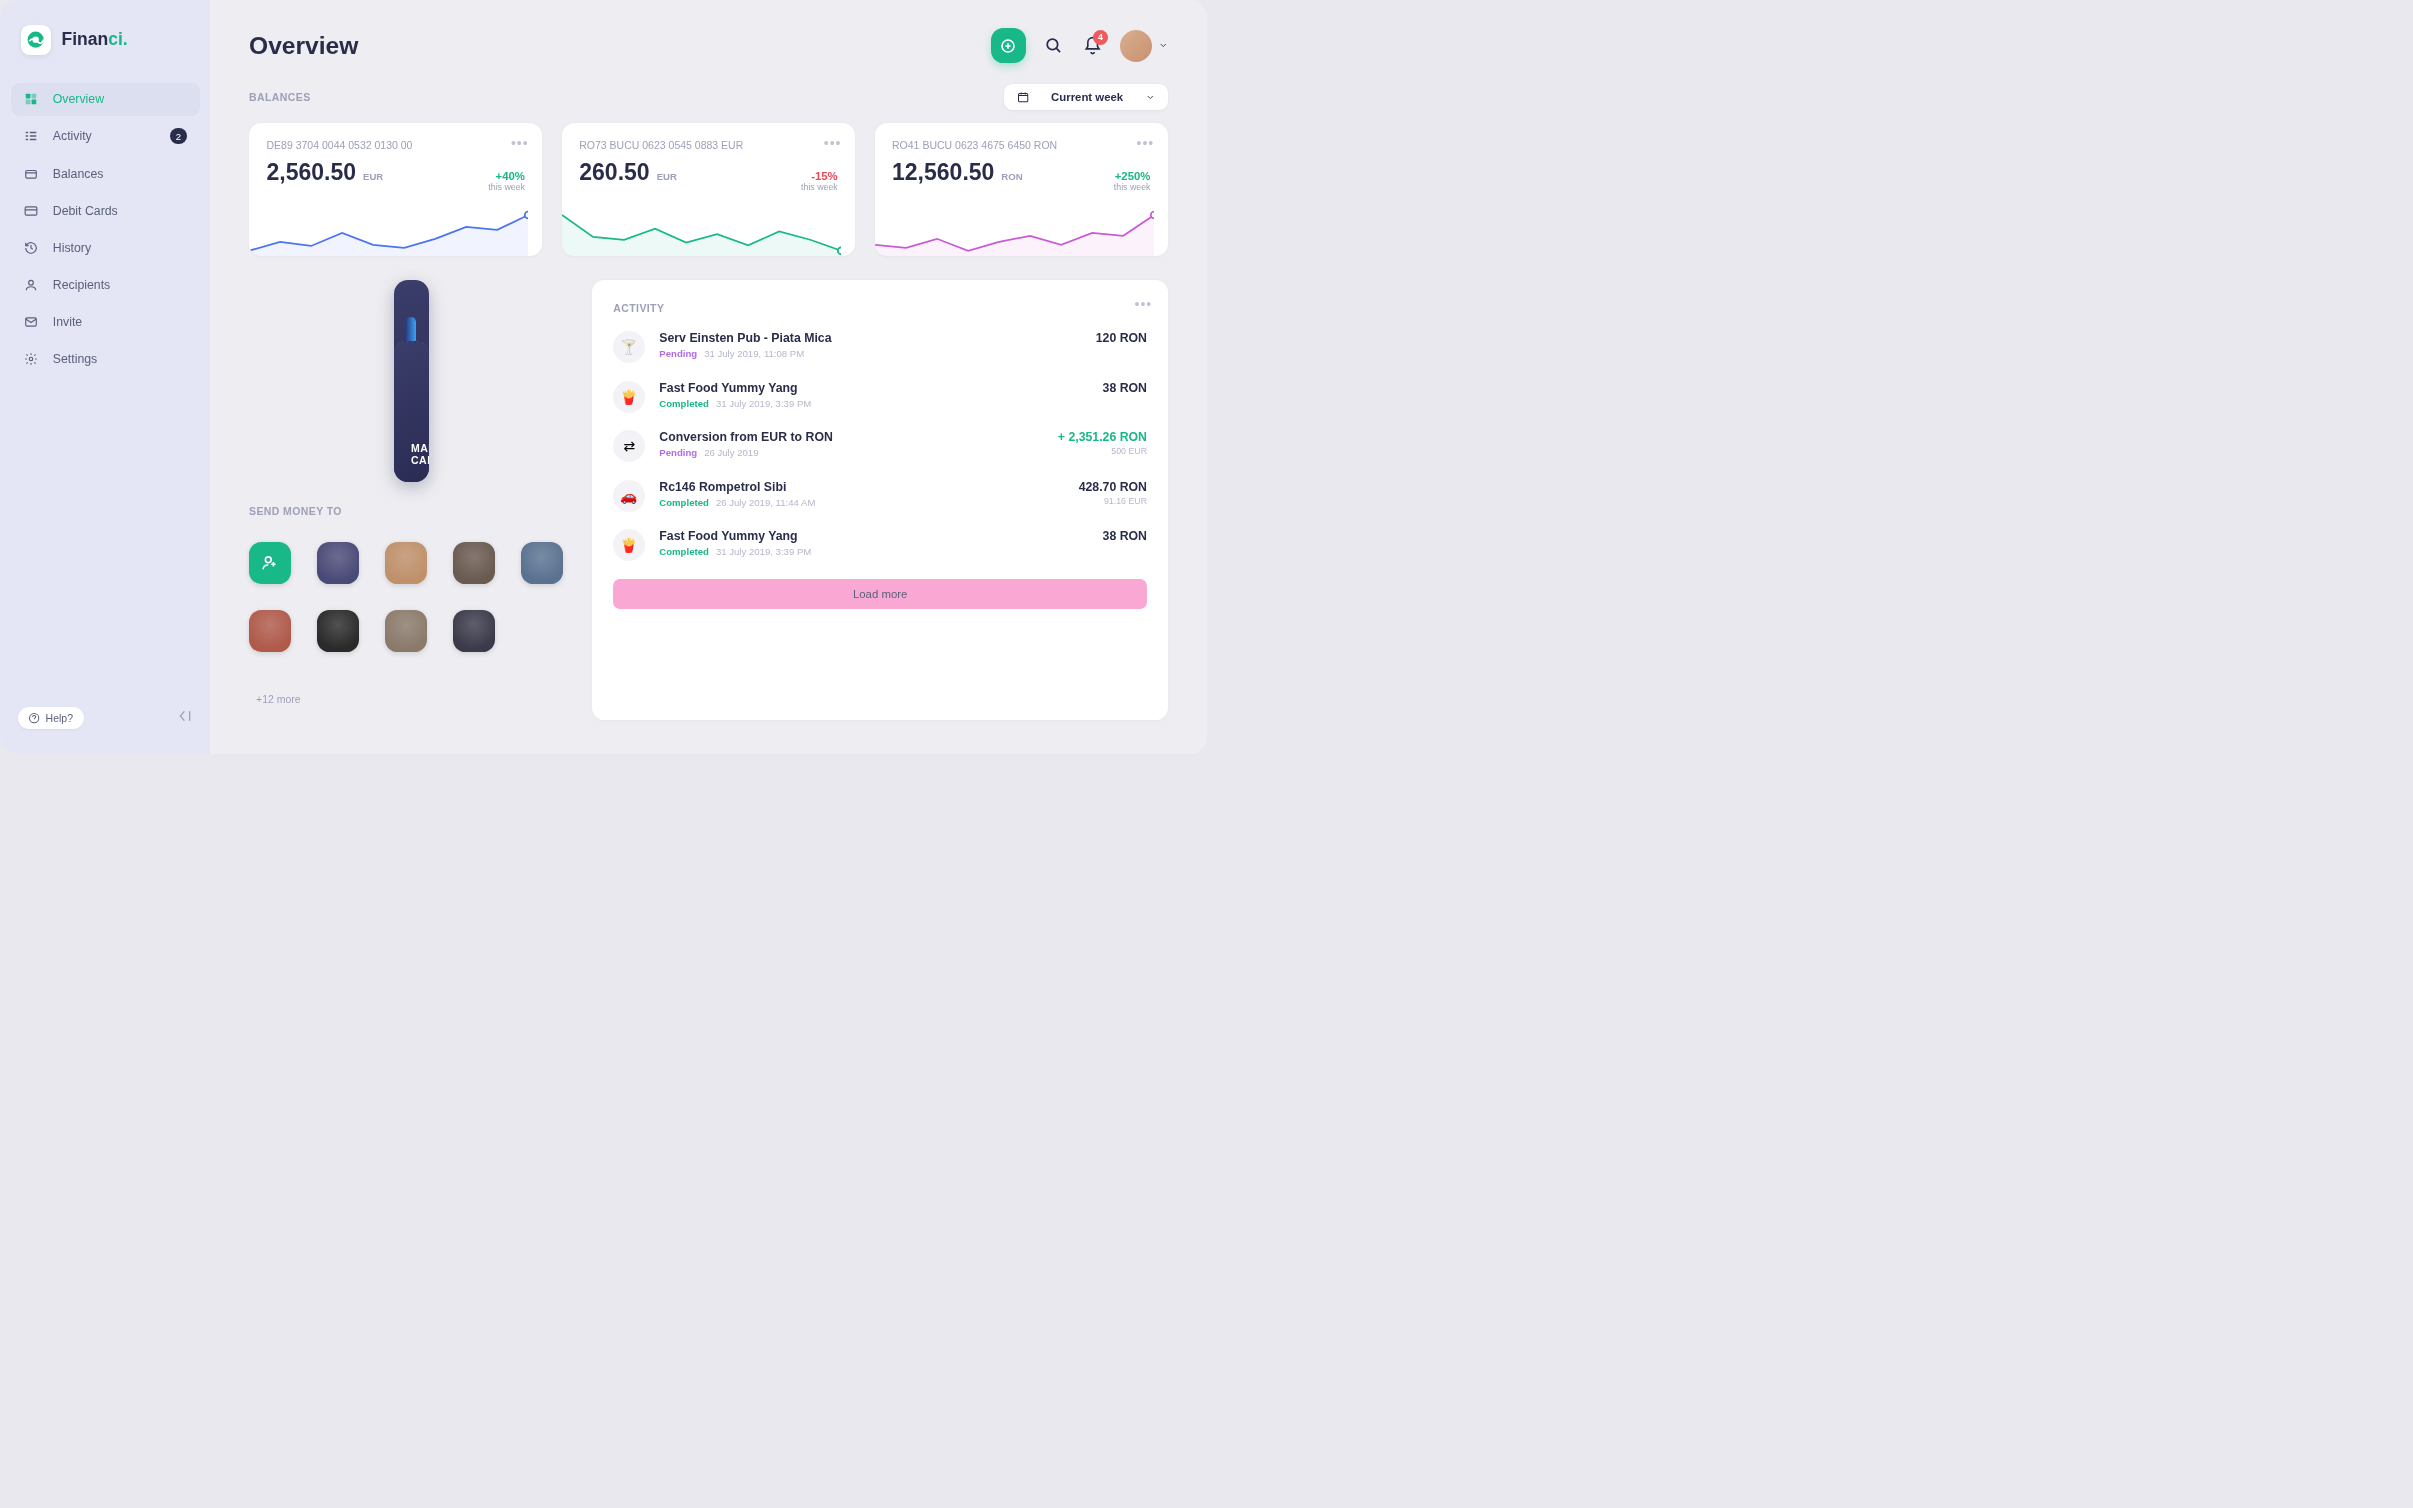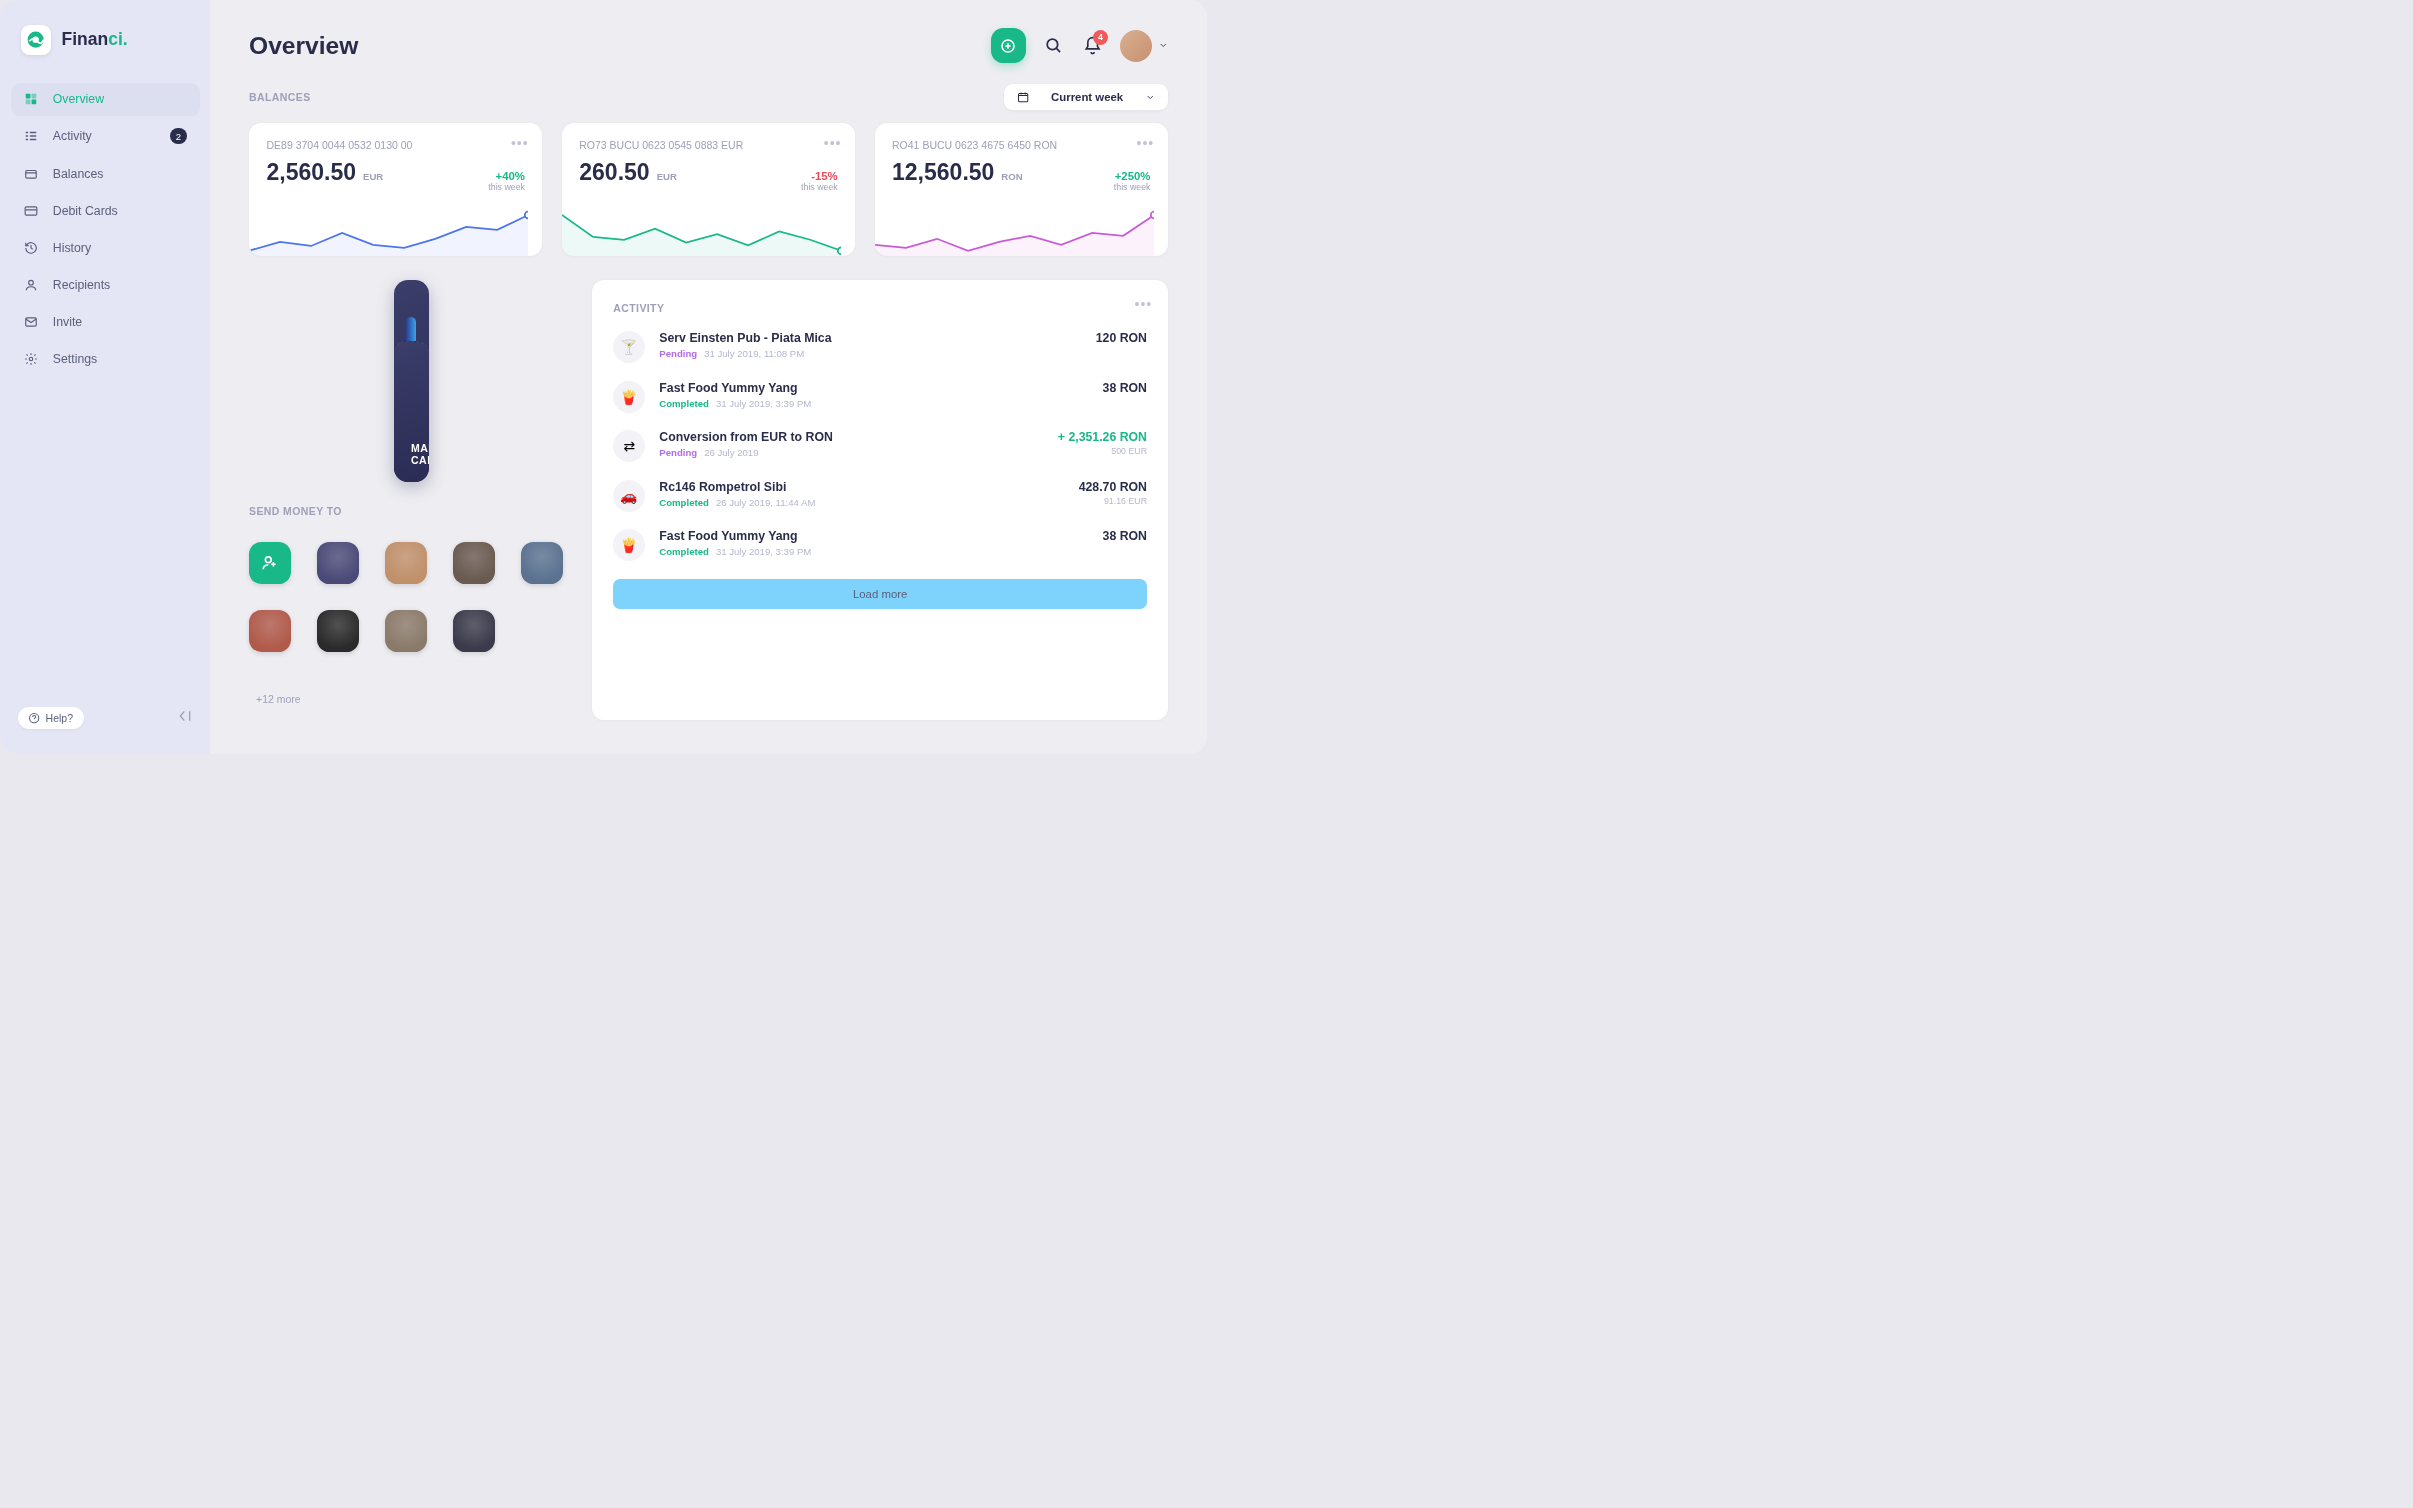--- a/index.html
+++ b/index.html
@@ -67,21 +67,21 @@
 .act-name { font-size:12.3px; font-weight:600; color:#2a2d4a; margin-bottom:2.6px; }
 .act-meta { font-size:9.6px; }
 .act-status { font-weight:600; margin-right:7px; }
 .act-status.pending { color:#b36be6; }
 .act-status.completed { color:#18b888; }
 .act-date { color:#b4b7cc; }
 .act-amount { text-align:right; }
 .act-amt-main { font-size:12.3px; font-weight:700; color:#2a2d4a; }
 .act-amt-main.plus { color:#18b888; }
 .act-amt-sub { font-size:8.8px; color:#b4b7cc; margin-top:1.8px; }
-.load-more { margin-top:17.5px; background:#7dd3fc; border-radius:7px; padding:8.8px; text-align:center; font-size:11.4px; color:#5a5f7a; cursor:pointer; font-weight:500; }
+.load-more { margin-top:17.5px; background:#f9a8d4; border-radius:7px; padding:8.8px; text-align:center; font-size:11.4px; color:#5a5f7a; cursor:pointer; font-weight:500; }
 </style>
 </head>
 <body>
 
 <div class="app">
   <aside class="sidebar">
     <div class="logo-row">
       <span class="logo-mark">
         <svg viewBox="0 0 24 24">
             <circle cx="12" cy="12" r="10" fill="#18b888"></circle>

